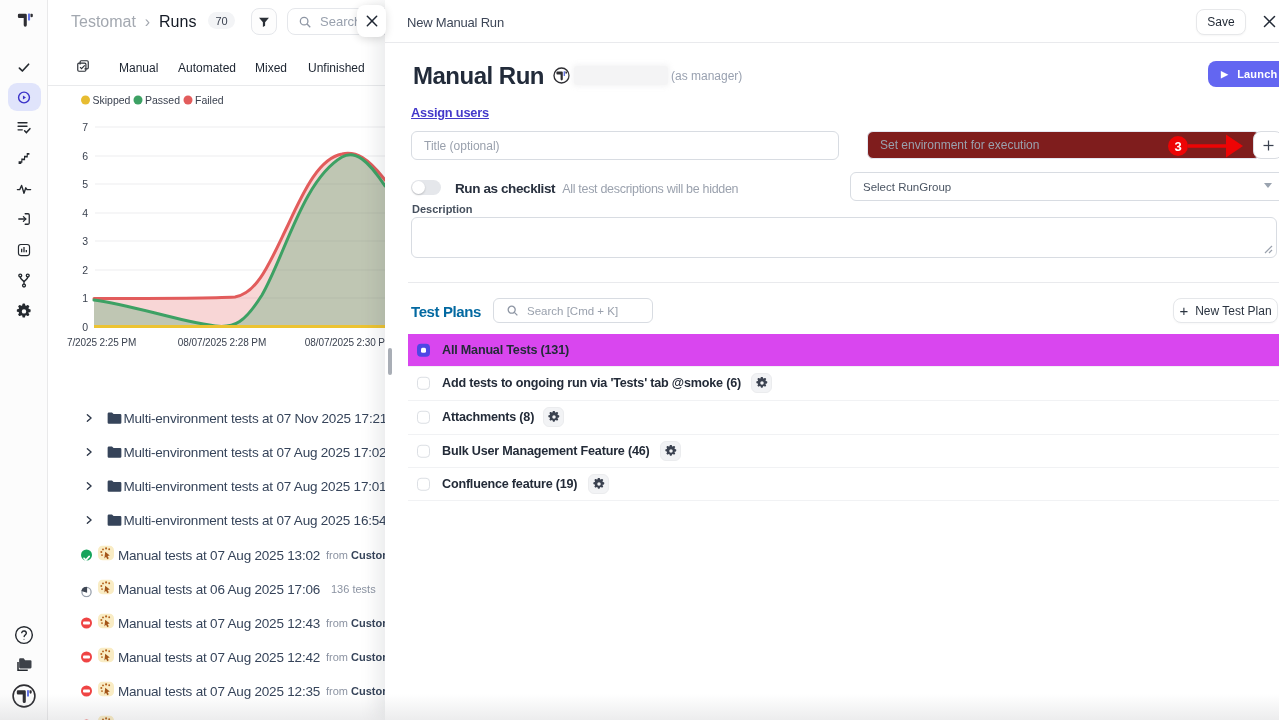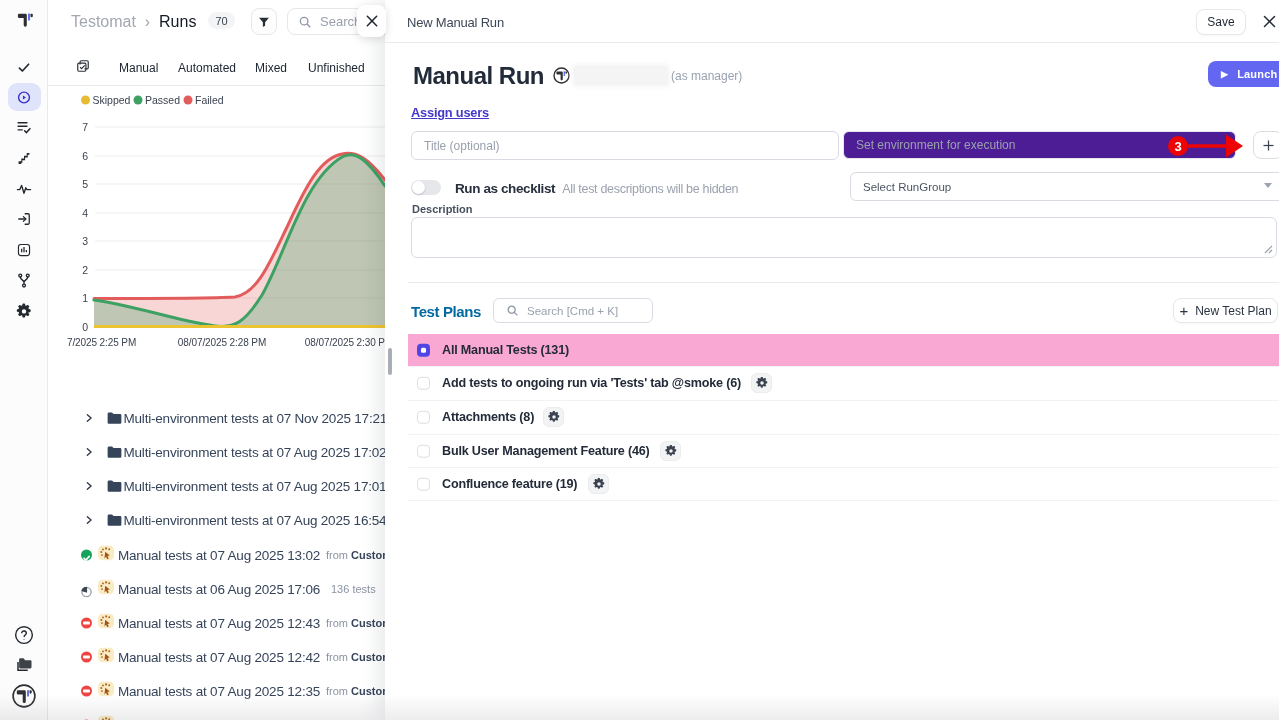--- a/index.html
+++ b/index.html
@@ -37,21 +37,21 @@
   #savebtn { position:absolute; left:811px; top:9px; width:50px; height:26px; border:1px solid #e7e8ea; border-radius:8px; background:#fff; box-shadow:0 1px 2px rgba(0,0,0,0.04); font-size:12px; color:#1f2733; display:flex; align-items:center; justify-content:center; }
   #closex { position:absolute; left:877px; top:14px; }
   h1.mr { position:absolute; left:28px; top:62px; font-size:24px; font-weight:bold; color:#222b3a; letter-spacing:-0.5px; }
   #ticon { position:absolute; left:168px; top:67px; }
   #blurbox { position:absolute; left:189px; top:66px; width:94px; height:19px; background:#f4f4f5; border-radius:3px; box-shadow:0 0 5px 2px rgba(244,244,245,0.9); }
   #asmgr { position:absolute; left:286px; top:69px; font-size:12px; color:#99a1b0; }
   #launch { position:absolute; left:823px; top:61px; width:80px; height:26px; background:#6366f1; border-radius:8px; color:#fff; font-size:11px; font-weight:bold; letter-spacing:0.2px; display:flex; align-items:center; padding-left:13px; }
   #assign { position:absolute; left:26px; top:105px; font-size:12.8px; letter-spacing:-0.2px; font-weight:bold; color:#4338ca; text-decoration:underline; }
   .inp { position:absolute; border:1px solid #d8dce2; border-radius:6px; background:#fff; font-size:12px; color:#9aa1ad; display:flex; align-items:center; padding-left:12px; }
   #titleinp { left:26px; top:131px; width:428px; height:29px; }
-  #envinp { left:458px; top:131px; width:393px; height:28px; background:#4c1d95; border-color:#e4e7f2; }
+  #envinp { left:482px; top:131px; width:393px; height:28px; background:#7f1d1d; border-color:#e4e7f2; }
   #plusbtn { left:868px; top:131px; width:30px; height:28px; border:1px solid #dadde2; border-radius:8px; background:#fff; display:flex; align-items:center; justify-content:center; position:absolute; }
   #badge3 { position:absolute; left:783px; top:136px; width:20px; height:20px; background:#ee0405; border-radius:50%; color:#fff; font-size:13px; font-weight:bold; display:flex; align-items:center; justify-content:center; z-index:3;}
   #toggle { position:absolute; left:26px; top:180px; width:30px; height:15px; background:#e5e7eb; border-radius:8px; }
   #toggle .knob { position:absolute; left:1px; top:1px; width:13px; height:13px; background:#fff; border-radius:50%; box-shadow:0 1px 2px rgba(0,0,0,0.2); }
   #runchk { position:absolute; left:70px; top:181px; font-size:13.5px; letter-spacing:-0.4px; font-weight:bold; color:#28303e; }
   #runchk span { font-weight:normal; color:#9ba2ae; font-size:12.5px; letter-spacing:-0.3px; margin-left:7px; }
   #rungroup { left:465px; top:172px; width:440px; height:29px; color:#4b5563; font-size:11.5px; }
   #rgcaret { position:absolute; left:879px; top:183px; width:0; height:0; border-left:4px solid transparent; border-right:4px solid transparent; border-top:5px solid #9aa3af; }
   #desclabel { position:absolute; left:27px; top:203px; font-size:11px; color:#46505e;font-weight:bold; }
   #descta { position:absolute; left:26px; top:217px; width:866px; height:41px; border:1px solid #d8dce2; border-radius:6px; background:#fff; }
@@ -412,21 +412,21 @@
     <div id="tphead">Test Plans</div>
     <div class="inp" id="tpsearch">
       <svg width="13" height="13" viewBox="0 0 24 24" fill="none" stroke="#8d95a3" stroke-width="2.4" style="margin-right:8px;">
           <circle cx="10.5" cy="10.5" r="6.5"></circle>
           <line x1="15.5" y1="15.5" x2="21" y2="21"></line>
         </svg>
       Search [Cmd + K]
     </div>
     <div id="newtp"><span style="font-size:15px; font-weight:normal; margin-right:7px;">+</span>New Test Plan</div>
 
-    <div class="tprow" style="top:334px; height:32px; background:#f9a8d4;">
+    <div class="tprow" style="top:334px; height:32px; background:#d946ef;">
       <div class="cb on"></div>
       <div class="lbl">All Manual Tests (131)</div>
     </div>
     <div class="rborder" style="top:366px;"></div>
     <div class="tprow" style="top:366px;">
       <div class="cb off"></div>
       <div class="lbl">Add tests to ongoing run via 'Tests' tab @smoke (6)</div>
       <div class="gearbtn" style="left:343px;">
           <svg width="12" height="12" viewBox="0 0 24 24" fill="#3b4250">
             <path d="M12 8.5a3.5 3.5 0 1 0 0 7 3.5 3.5 0 0 0 0-7zm9.7 5.1l-2.1-.5a7.7 7.7 0 0 1-.6 1.5l1.2 1.9a1 1 0 0 1-.1 1.2l-1.4 1.4a1 1 0 0 1-1.2.1l-1.9-1.2a7.7 7.7 0 0 1-1.5.6l-.5 2.1a1 1 0 0 1-1 .8h-2a1 1 0 0 1-1-.8l-.5-2.1a7.7 7.7 0 0 1-1.5-.6l-1.9 1.2a1 1 0 0 1-1.2-.1L3.1 17.7a1 1 0 0 1-.1-1.2l1.2-1.9a7.7 7.7 0 0 1-.6-1.5l-2.1-.5a1 1 0 0 1-.8-1v-2a1 1 0 0 1 .8-1l2.1-.5a7.7 7.7 0 0 1 .6-1.5L3 4.7a1 1 0 0 1 .1-1.2l1.4-1.4a1 1 0 0 1 1.2-.1l1.9 1.2a7.7 7.7 0 0 1 1.5-.6l.5-2.1a1 1 0 0 1 1-.8h2a1 1 0 0 1 1 .8l.5 2.1a7.7 7.7 0 0 1 1.5.6l1.9-1.2a1 1 0 0 1 1.2.1l1.4 1.4a1 1 0 0 1 .1 1.2l-1.2 1.9a7.7 7.7 0 0 1 .6 1.5l2.1.5a1 1 0 0 1 .8 1v2a1 1 0 0 1-.8 1z"></path>

